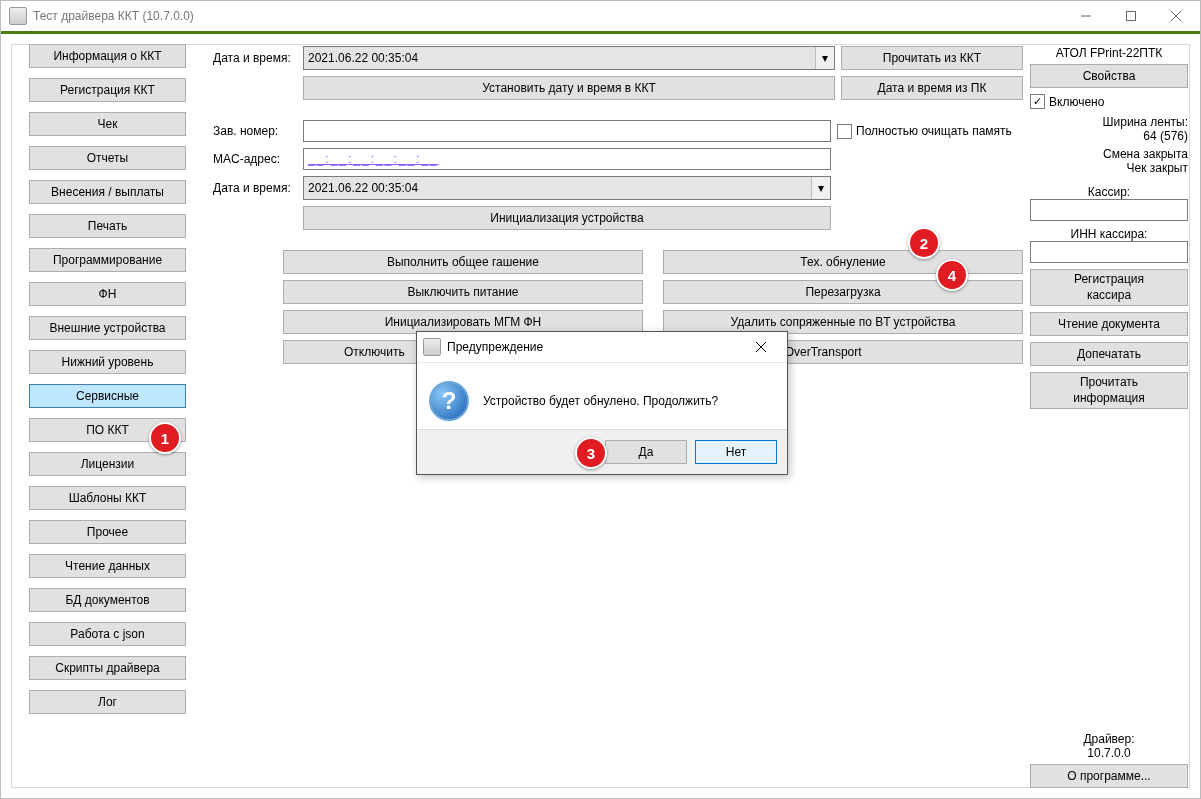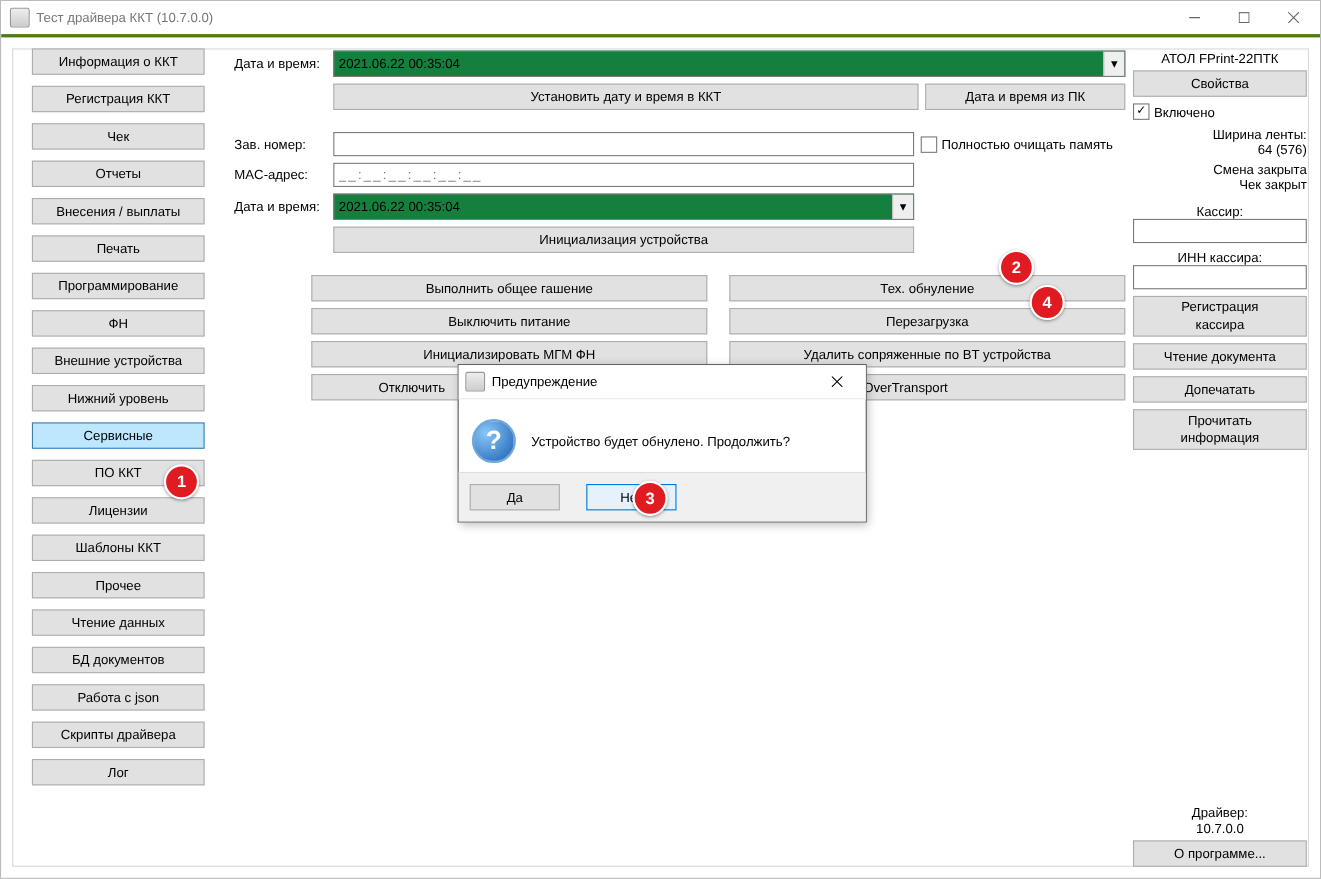--- a/index.html
+++ b/index.html
@@ -13,42 +13,42 @@
 .body-wrap{position:absolute;top:33px;left:2px;right:2px;bottom:2px}
 .outer-frame{position:absolute;top:10px;left:8px;right:8px;bottom:8px;border:1px solid #d9d9d9}
 .left-panel{position:absolute;top:10px;left:8px;width:192px;bottom:8px}
 .side-btn{display:block;width:155px;height:22px;line-height:22px;text-align:center;border:1px solid #adadad;background:#e1e1e1;margin:0 0 10px 18px;font-size:12px;cursor:default}
 .side-btn.wide{width:192px;margin-left:0}
 .side-btn.active{background:#bee6fd;border-color:#3c7fb1}
 .center-area{position:absolute;top:12px;left:210px;right:175px;bottom:8px}
 .row{display:flex;align-items:center;margin-bottom:6px}
 .lbl{width:90px;text-align:left;font-size:12px}
 .txt{flex:1;height:20px;border:1px solid #7a7a7a;padding:0 4px;font-size:12px;background:#fff}
-.combo{flex:1;height:22px;border:1px solid #7a7a7a;background:#15803d;display:flex;align-items:center;padding:0 4px;position:relative}
+.combo{flex:1;height:22px;border:1px solid #7a7a7a;background:#e5e5e5;display:flex;align-items:center;padding:0 4px;position:relative}
 .combo .arrow{position:absolute;right:0;top:0;bottom:0;width:18px;border-left:1px solid #bcbcbc;display:flex;align-items:center;justify-content:center;background:#efefef}
 .btn{height:22px;border:1px solid #adadad;background:#e1e1e1;text-align:center;line-height:22px;font-size:12px;cursor:default}
 .right-btn{width:180px;margin-left:6px}
 .full-btn{width:550px;margin-left:6px}
 .two-col{display:flex;gap:20px;margin-left:70px;margin-bottom:6px}
 .two-col .btn{flex:1}
 .chk{width:13px;height:13px;border:1px solid #7a7a7a;display:inline-flex;align-items:center;justify-content:center;margin-right:4px;background:#fff}
 .chk.checked::after{content:"✓";font-size:11px;line-height:11px}
 .right-panel{position:absolute;top:12px;right:10px;width:158px;bottom:8px;display:flex;flex-direction:column}
 .right-panel .lbl2{font-size:12px;text-align:right}
 .right-panel .lbl3{font-size:12px;text-align:center}
 .r-btn{height:22px;border:1px solid #adadad;background:#e1e1e1;text-align:center;line-height:22px;font-size:12px;margin-bottom:6px}
 .r-btn.two{height:34px;line-height:16px;padding-top:1px}
 .r-input{height:20px;border:1px solid #7a7a7a;background:#fff;margin-bottom:6px}
 .modal{position:absolute;top:330px;left:415px;width:370px;background:#fff;border:1px solid #555;box-shadow:2px 2px 8px rgba(0,0,0,.25)}
 .modal-title{height:30px;background:#fff;display:flex;align-items:center;padding:0 6px;border-bottom:1px solid #e8e8e8}
 .modal-title .mi{width:16px;height:16px;margin-right:6px;background:linear-gradient(#eee,#ccc);border:1px solid #999;border-radius:2px}
 .modal-title .close{margin-left:auto;width:40px;height:28px;display:flex;align-items:center;justify-content:center}
 .modal-body{padding:18px 12px 8px 12px;display:flex;align-items:center}
 .q-icon{width:36px;height:36px;border-radius:50%;background:radial-gradient(circle at 30% 30%,#88c7f7,#1b5fb3);display:flex;align-items:center;justify-content:center;color:#fff;font-size:24px;font-weight:bold;margin-right:14px;border:2px solid #6fa8d8}
-.modal-btns{background:#f0f0f0;padding:10px;display:flex;gap:24px;border-top:1px solid #ddd}
+.modal-btns{background:#f0f0f0;padding:10px;display:flex;justify-content:flex-end;gap:8px;border-top:1px solid #ddd}
 .m-btn{width:80px;height:22px;border:1px solid #adadad;background:#e1e1e1;text-align:center;line-height:22px;font-size:12px}
 .m-btn.def{border:1px solid #0078d7;background:#e5f1fb}
 .badge{position:absolute;width:28px;height:28px;border-radius:50%;background:#e11b22;color:#fff;display:flex;align-items:center;justify-content:center;font-size:15px;font-weight:bold;border:2px solid #fff;box-shadow:0 1px 3px rgba(0,0,0,.4);z-index:50}
 </style>
 </head>
 <body>
 
 <div class="window">
   <div class="titlebar">
     <div class="icon"></div>
@@ -99,40 +99,41 @@
       <div class="side-btn">Лог</div>
     </div>
 
     <div class="center-area">
       <div class="row">
         <div class="lbl">Дата и время:</div>
         <div class="combo">
           <span>2021.06.22 00:35:04</span>
           <div class="arrow">▾</div>
         </div>
+        <div class="btn right-btn">Прочитать из ККТ</div>
       </div>
       <div class="row">
         <div class="lbl"></div>
         <div class="btn full-btn" style="flex:1;width:auto;margin-left:0">Установить дату и время в ККТ</div>
         <div class="btn right-btn">Дата и время из ПК</div>
       </div>
 
       <div style="height:14px"></div>
 
       <div class="row">
         <div class="lbl">Зав. номер:</div>
         <input class="txt" value="" style="">
         <div style="width:186px;display:flex;align-items:center;margin-left:6px">
           <span class="chk"></span>
           <span>Полностью очищать память</span>
         </div>
       </div>
       <div class="row">
         <div class="lbl">MAC-адрес:</div>
-        <input class="txt" style="letter-spacing: 2px; color: #737373;" value="__:__:__:__:__:__">
+        <input class="txt" style="letter-spacing: 2px; color: #8b5cf6; text-decoration: underline;" value="__:__:__:__:__:__">
         <div style="width:186px;margin-left:6px"></div>
       </div>
       <div class="row">
         <div class="lbl">Дата и время:</div>
         <div class="combo">
           <span>2021.06.22 00:35:04</span>
           <div class="arrow">▾</div>
         </div>
         <div style="width:186px;margin-left:6px"></div>
       </div>

